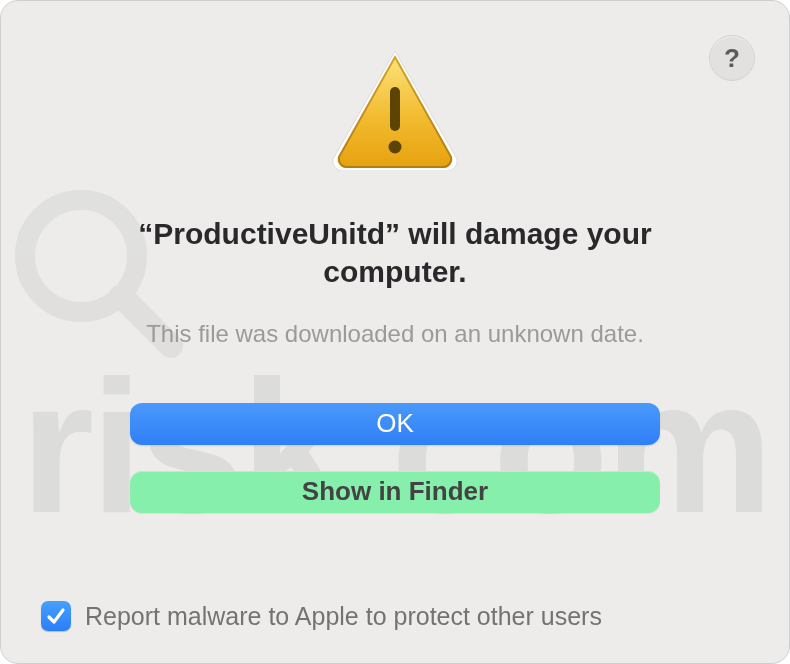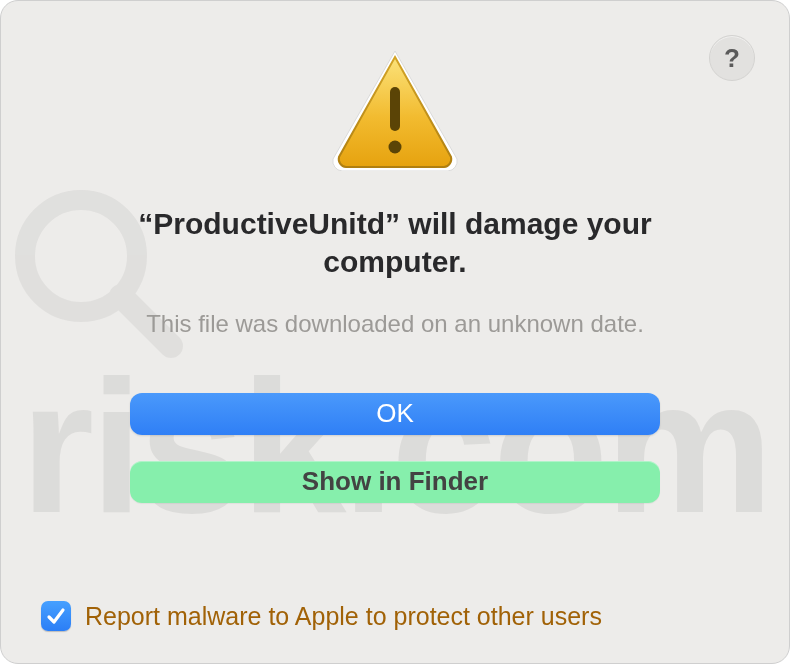--- a/index.html
+++ b/index.html
@@ -80,21 +80,21 @@
     display: flex;
     flex-direction: column;
     align-items: center;
   }
 
   .warn-icon {
     margin-top: 6px;
   }
 
   .title {
-    margin-top: 34px;
+    margin-top: 44px;
     font-size: 30px;
     font-weight: 700;
     color: #29292b;
     text-align: center;
     line-height: 1.28;
     max-width: 600px;
   }
 
   .subtitle {
     margin-top: 26px;
@@ -153,21 +153,21 @@
     background: linear-gradient(#46a0ff, #2b7ef6);
     display: flex;
     align-items: center;
     justify-content: center;
     box-shadow: 0 1px 1px rgba(0,0,0,0.2);
     cursor: pointer;
   }
 
   .report-label {
     font-size: 25px;
-    color: #a16207;
+    color: #737373;
   }
 </style>
 </head>
 <body>
 
 <div class="dialog">
 
   <div class="watermark">
     <svg class="mag" viewBox="0 0 100 100">
       <circle cx="40" cy="40" r="28" fill="none" stroke="#777" stroke-width="10"></circle>

